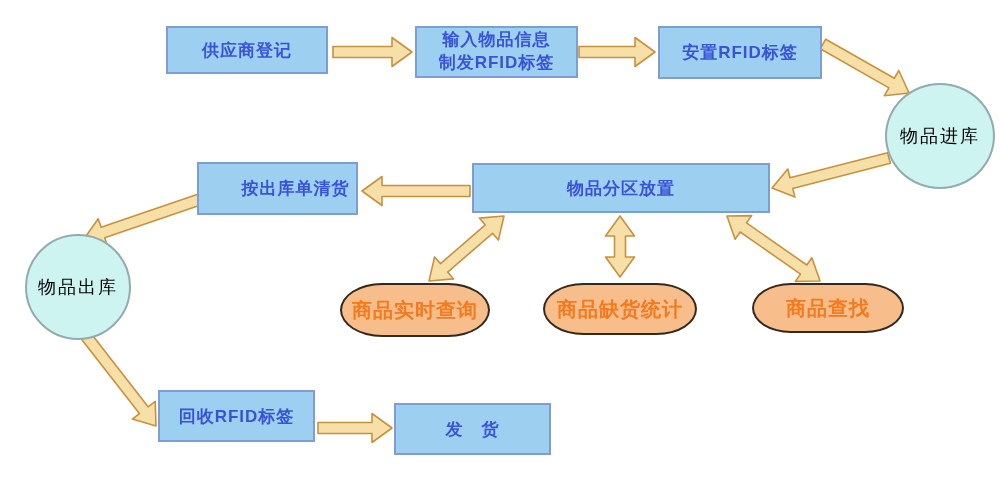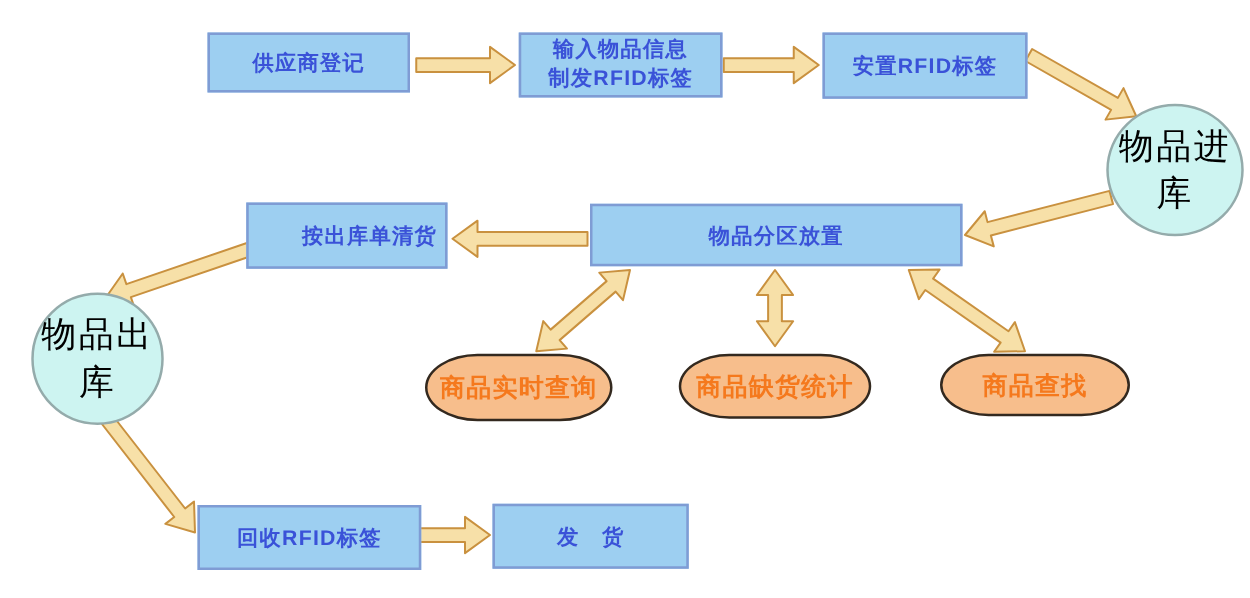--- a/index.html
+++ b/index.html
@@ -10,21 +10,21 @@
   .arrow-layer{position:absolute;left:0;top:0;width:1000px;height:478px;}
   .node{position:absolute;display:flex;align-items:center;justify-content:center;
         text-align:center;box-sizing:border-box;}
   .proc{
     background:var(--proc-fill);border:2px solid var(--proc-border);
     color:var(--proc-text);font-weight:bold;font-size:17px;letter-spacing:1px;
   }
   .proc .two-line{line-height:1.35;}
   .term{
     background:var(--term-fill);border:2px solid var(--term-border);
-    color:var(--term-text);font-size:28px;letter-spacing:2px;border-radius:50%;
+    color:var(--term-text);font-size:18px;letter-spacing:2px;border-radius:50%;
     font-family:"Liberation Serif","DejaVu Serif",serif;
   }
   .func{
     background:var(--func-fill);border:2px solid var(--func-border);
     color:var(--func-text);font-weight:bold;font-size:20px;letter-spacing:1px;
     border-radius:42px / 27px;
   }
   .arrow-shape{stroke-linejoin:round;}
 </style>
 </head>
@@ -82,21 +82,21 @@
   </div>
 
   <div class="node func" style="left:752px;top:283px;width:152px;height:50px;">
     <span>商品查找</span>
   </div>
 
   <div class="node func" style="left:543px;top:283px;width:154px;height:52px;">
     <span>商品缺货统计</span>
   </div>
 
-  <div class="node proc" style="left:158px;top:404px;width:179px;height:52px;text-align:right;">
+  <div class="node proc" style="left:158px;top:390px;width:157px;height:52px;text-align:right;">
     <span>回收RFID标签</span>
   </div>
 
   <div class="node proc" style="left:394px;top:403px;width:157px;height:52px;">
     <span>发　货</span>
   </div>
 
 </div>
 
 </body></html>

